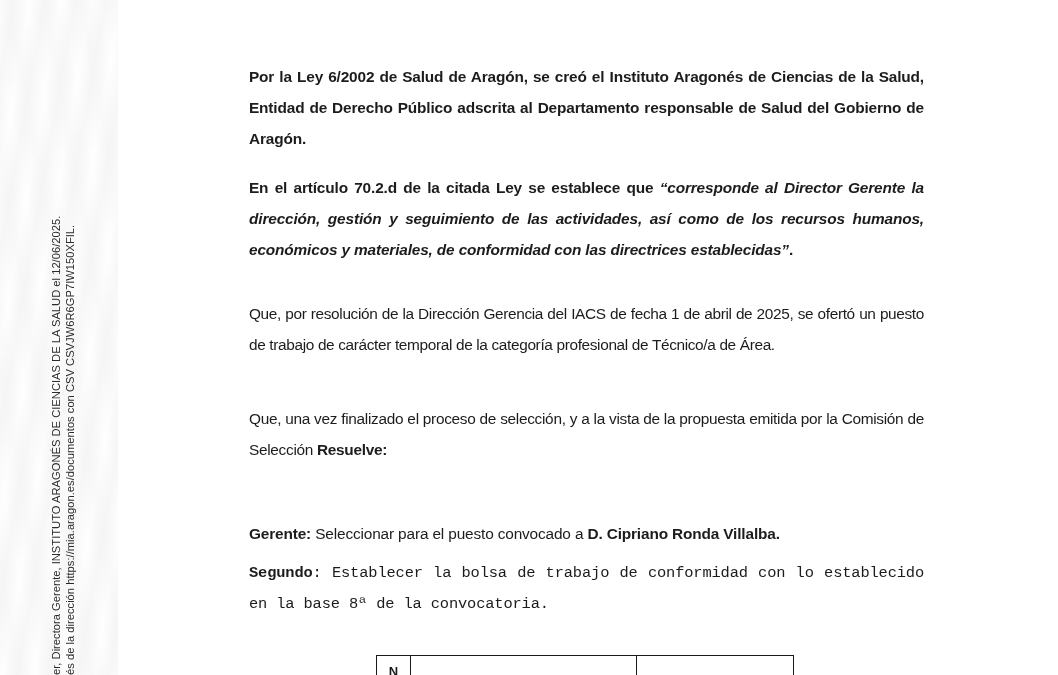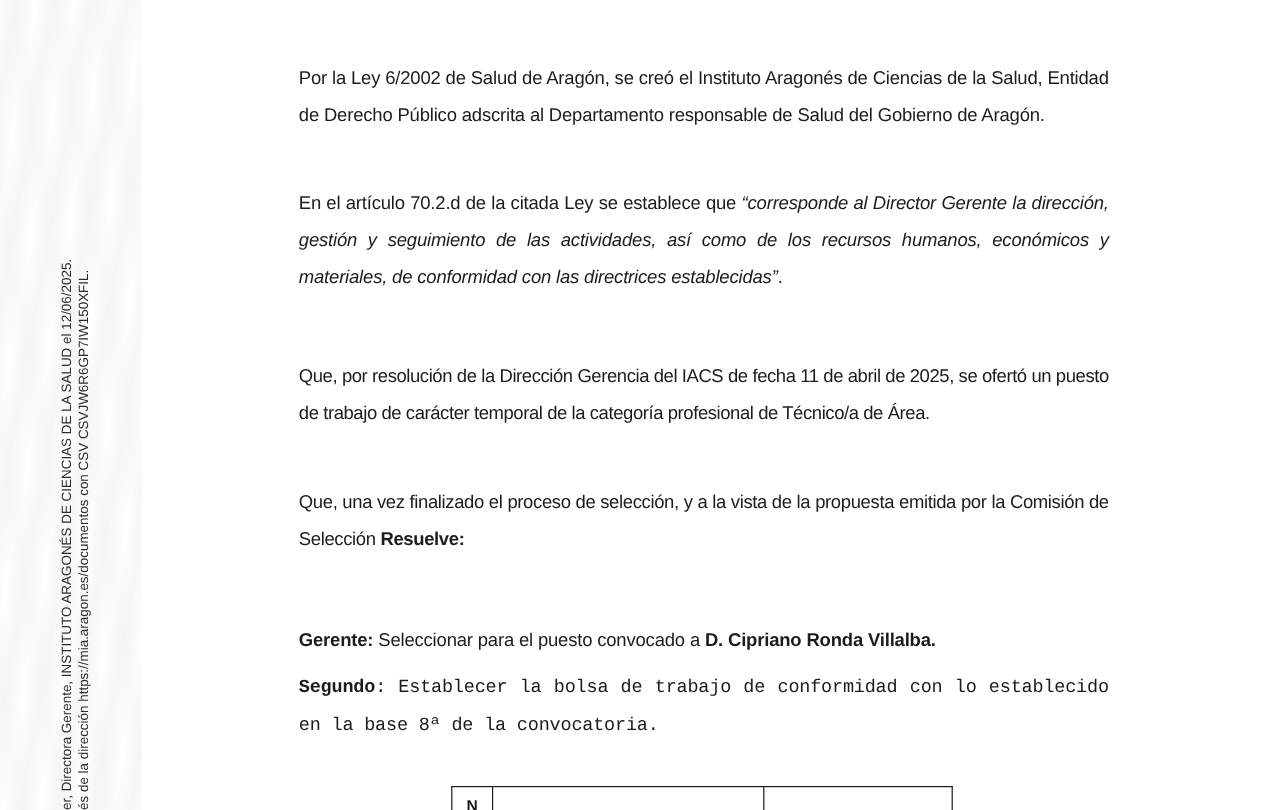--- a/index.html
+++ b/index.html
@@ -61,22 +61,22 @@
       font-size: 15.4px;
       line-height: 31px;
       color: #1c1c1c;
     }
     .para {
       margin: 0;
       text-align: justify;
       letter-spacing: -0.15px;
       word-spacing: 0px;
     }
-    .p1 { position: absolute; top: 7px; width: 675px; }
-    .p2 { position: absolute; top: 111px; width: 675px; }
+    .p1 { position: absolute; top: 18px; width: 675px; font-weight: bold; }
+    .p2 { position: absolute; top: 129px; width: 675px; font-weight: bold; }
     .p3 { position: absolute; top: 255px; width: 675px; letter-spacing: -0.35px; }
     .p4 { position: absolute; top: 360px; width: 675px; letter-spacing: -0.3px; }
     .p5 { position: absolute; top: 475px; width: 675px; }
     .p6 { position: absolute; top: 515px; width: 675px; font-family: Liberation Mono, monospace; }
     .p2 .quote { font-style: italic; }
     .strong { font-weight: bold; }
 
     .table-wrap {
       position: absolute;
       left: 376px;
@@ -109,21 +109,21 @@
 <div class="side-stamp">
   <div class="side-line l1">er, Directora Gerente, INSTITUTO ARAGONÉS DE CIENCIAS DE LA SALUD el 12/06/2025.</div>
   <div class="side-line l2">és de la dirección https://mia.aragon.es/documentos con CSV CSVJW6R6GP7IW150XFIL.</div>
 </div>
 
 <div class="content">
   <p class="para p1">Por la Ley 6/2002 de Salud de Aragón, se creó el Instituto Aragonés de Ciencias de la Salud, Entidad de Derecho Público adscrita al Departamento responsable de Salud del Gobierno de Aragón.</p>
 
   <p class="para p2"><span>En el artículo 70.2.d de la citada Ley se establece que </span><span class="quote">“corresponde al Director Gerente la dirección, gestión y seguimiento de las actividades, así como de los recursos humanos, económicos y materiales, de conformidad con las directrices establecidas”</span><span>.</span></p>
 
-  <p class="para p3">Que, por resolución de la Dirección Gerencia del IACS de fecha 11 de abril de 2025, se ofertó un puesto de trabajo de carácter temporal de la categoría profesional de Técnico/a de Área.</p>
+  <p class="para p3">Que, por resolución de la Dirección Gerencia del IACS de fecha 1 de abril de 2025, se ofertó un puesto de trabajo de carácter temporal de la categoría profesional de Técnico/a de Área.</p>
 
   <p class="para p4"><span>Que, una vez finalizado el proceso de selección, y a la vista de la propuesta emitida por la Comisión de Selección </span><span class="strong">Resuelve:</span></p>
 
   <p class="para p5"><span class="strong">Gerente:</span><span> Seleccionar para el puesto convocado a </span><span class="strong">D. Cipriano Ronda Villalba.</span></p>
 
   <p class="para p6"><span class="strong">Segundo</span><span>: Establecer la bolsa de trabajo de conformidad con lo establecido en la base 8ª de la convocatoria.</span></p>
 </div>
 
 <div class="table-wrap">
   <table class="bolsa">

